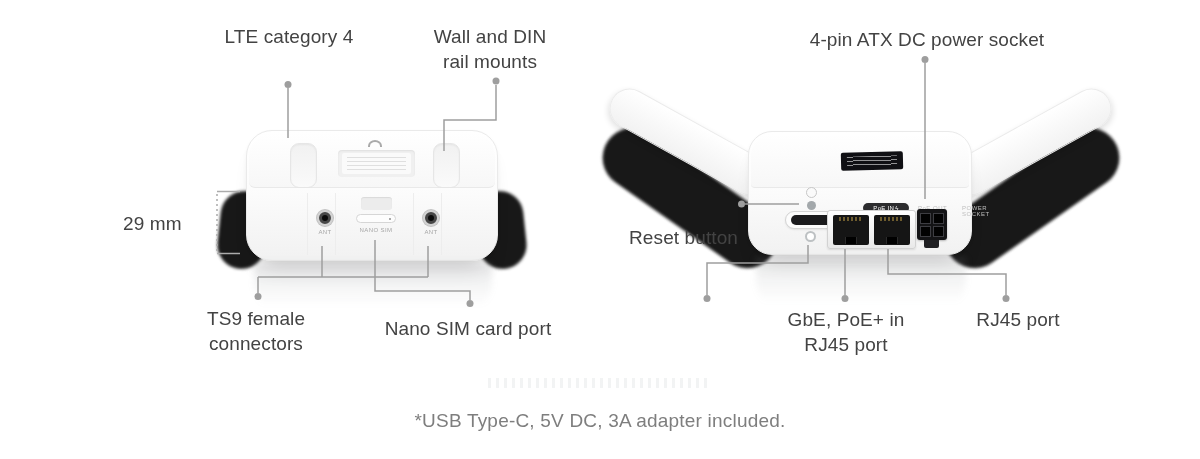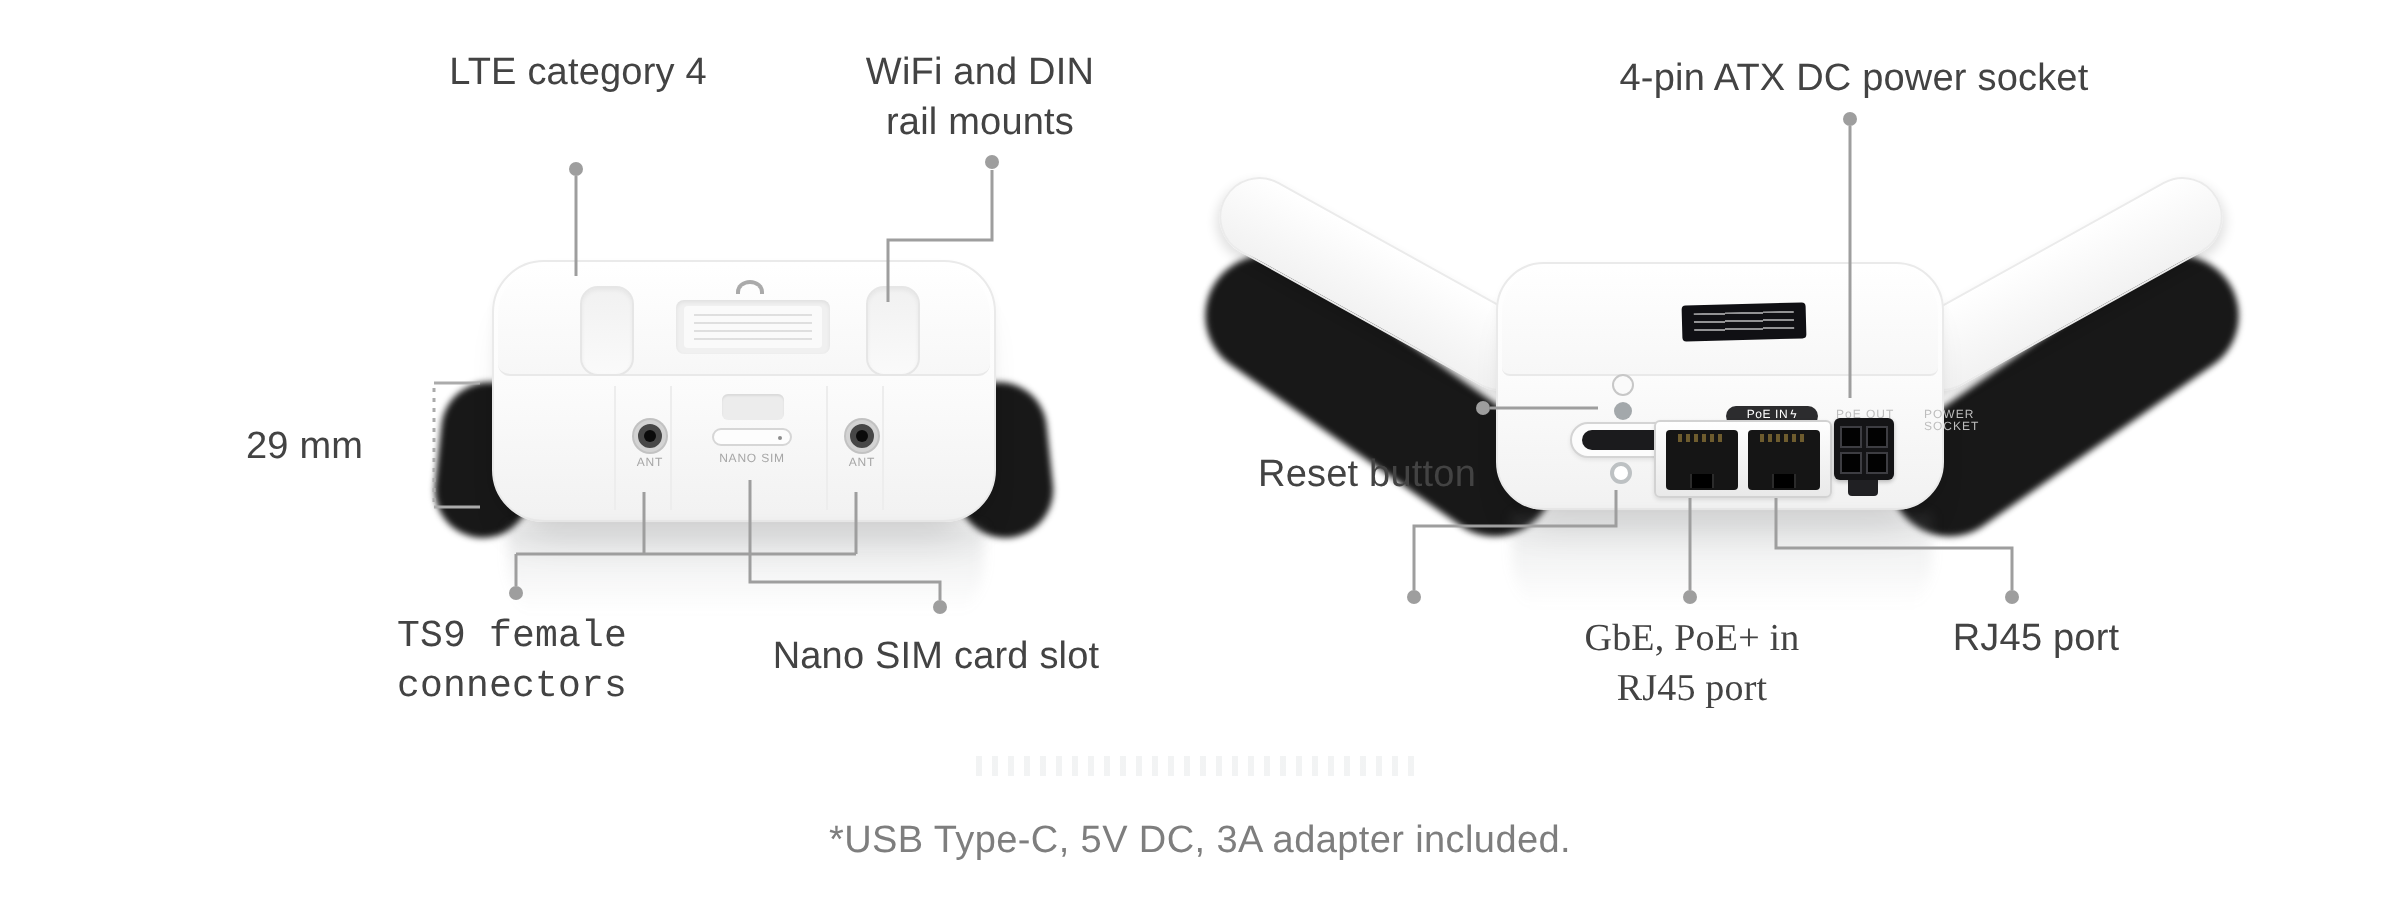--- a/index.html
+++ b/index.html
@@ -257,39 +257,39 @@
       <path d="M217,253.5 H240"></path>
       <path d="M217,194 V251" stroke-dasharray="2 3"></path>
     </g>
   </svg>
 
   <div class="callout-label" style="left:189px; top:24px; width:200px;">
     <span class="ln">LTE category 4</span>
   </div>
 
   <div class="callout-label" style="left:390px; top:24px; width:200px;">
-    <span class="ln">WiFi and DIN</span>
+    <span class="ln">Wall and DIN</span>
     <span class="ln">rail mounts</span>
   </div>
 
   <div class="callout-label" style="left:123px; top:211px; width:80px; text-align:left;">29 mm</div>
 
-  <div class="callout-label" style="left:156px; top:306px; width:200px;font-family:Liberation Mono, monospace;">
+  <div class="callout-label" style="left:156px; top:306px; width:200px;">
     <span class="ln">TS9 female</span>
     <span class="ln">connectors</span>
   </div>
 
-  <div class="callout-label" style="left:368px; top:316px; width:200px;">Nano SIM card slot</div>
+  <div class="callout-label" style="left:368px; top:316px; width:200px;">Nano SIM card port</div>
 
   <div class="callout-label" style="left:777px; top:27px; width:300px;">4-pin ATX DC power socket</div>
 
   <div class="callout-label" style="left:608px; top:193px; width:130px; text-align:right;margin-top:32px;">Reset button</div>
 
 
-  <div class="callout-label" style="left:746px; top:307px; width:200px;font-family:Liberation Serif, serif;">
+  <div class="callout-label" style="left:746px; top:307px; width:200px;">
     <span class="ln">GbE, PoE+ in</span>
     <span class="ln">RJ45 port</span>
   </div>
 
   <div class="callout-label" style="left:918px; top:307px; width:200px;">
     <span class="ln">RJ45 port</span>
   </div>
 
   <div class="faint-artifact"></div>
 

